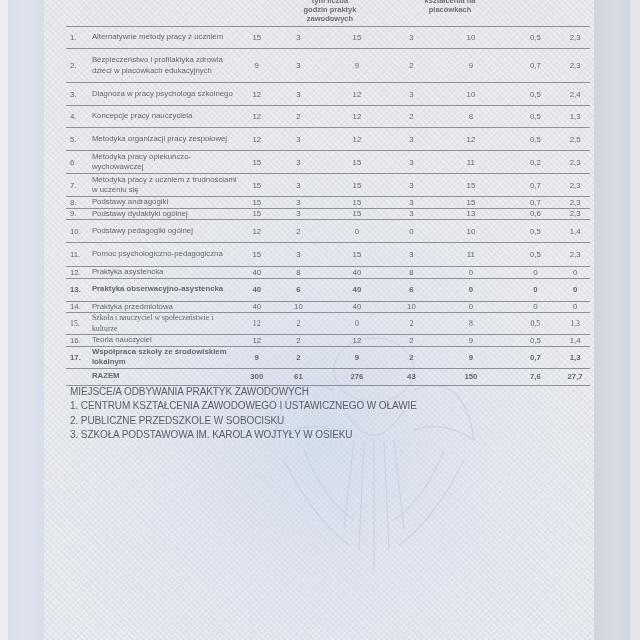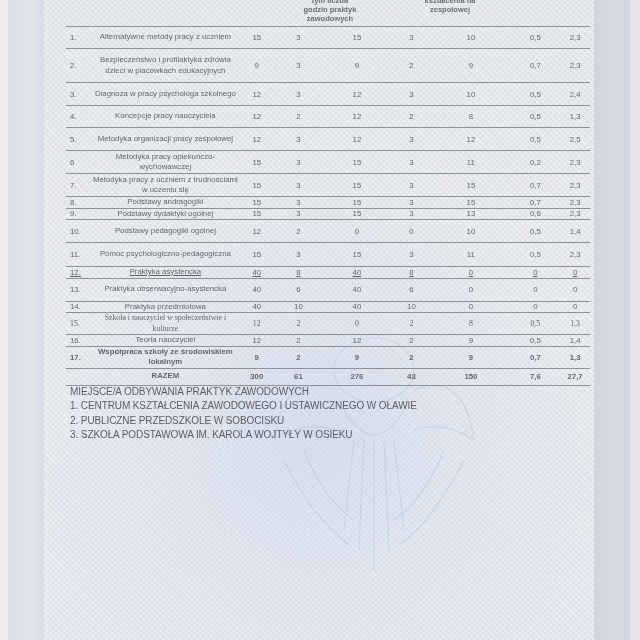--- a/index.html
+++ b/index.html
@@ -24,21 +24,21 @@
   }
   .eagle { position:absolute; left:220px; top:330px; width:220px; height:260px; opacity:0.5; }
 
   .hdr { position:absolute; top:0; font-size:7.5px; font-weight:bold; color:#6a6e75; text-align:center; line-height:9px; }
 
   table.grades { position:absolute; left:66px; top:26px; width:524px; border-collapse:collapse; font-size:7.8px; }
   table.grades td { padding:0; vertical-align:middle; color:#63676e; }
   table.grades tr { border-top:1.3px solid #8e9298; }
   table.grades tr.last { border-bottom:1.3px solid #8e9298; }
   td.lp { width:22px; text-align:left; padding-left:4px !important; }
-  td.name { width:148px; line-height:10.5px; text-align:center; }
+  td.name { width:148px; line-height:10.5px; text-align:left; }
   td.num { text-align:center; }
   tr.total td { font-weight:bold; }
 
   .places { position:absolute; left:70px; top:385px; font-size:10px; color:#5a5e66; line-height:14.4px; letter-spacing:-0.1px; }
 </style>
 </head>
 <body>
 
 <div class="edge-left"></div>
 <div class="band-left"></div>
@@ -58,21 +58,21 @@
 <div class="band-right"></div>
 <div class="edge-right"></div>
 
 <div class="hdr" style="left:290px; width:80px; top:-4px;">
   <div>tym liczba</div>
   <div>godzin praktyk</div>
   <div>zawodowych</div>
 </div>
 <div class="hdr" style="left:410px; width:80px; top:-4px;">
   <div>kształcenia na</div>
-  <div>zespołowej</div>
+  <div>placówkach</div>
 </div>
 
 <table class="grades">
   <colgroup>
     <col style="width:22px">
       <col style="width:148px">
       <col style="width:36px">
       <col style="width:48px">
     <col style="width:70px">
       <col style="width:40px">
@@ -195,32 +195,32 @@
         <td class="lp">11.</td>
         <td class="name">Pomoc psychologiczno-pedagogiczna</td>
         <td class="num">15</td>
         <td class="num">3</td>
         <td class="num">15</td>
         <td class="num">3</td>
         <td class="num">11</td>
         <td class="num">0,5</td>
         <td class="num">2,3</td>
       </tr>
-      <tr style="height: 10px; text-decoration: underline;">
+      <tr style="height: 10px;">
         <td class="lp">12.</td>
         <td class="name">Praktyka asystencka</td>
         <td class="num">40</td>
         <td class="num">8</td>
         <td class="num">40</td>
         <td class="num">8</td>
         <td class="num">0</td>
         <td class="num">0</td>
         <td class="num">0</td>
       </tr>
-      <tr style="height: 23px;">
+      <tr style="height: 23px; font-weight: bold;">
         <td class="lp">13.</td>
         <td class="name">Praktyka obserwacyjno-asystencka</td>
         <td class="num">40</td>
         <td class="num">6</td>
         <td class="num">40</td>
         <td class="num">6</td>
         <td class="num">0</td>
         <td class="num">0</td>
         <td class="num">0</td>
       </tr>

